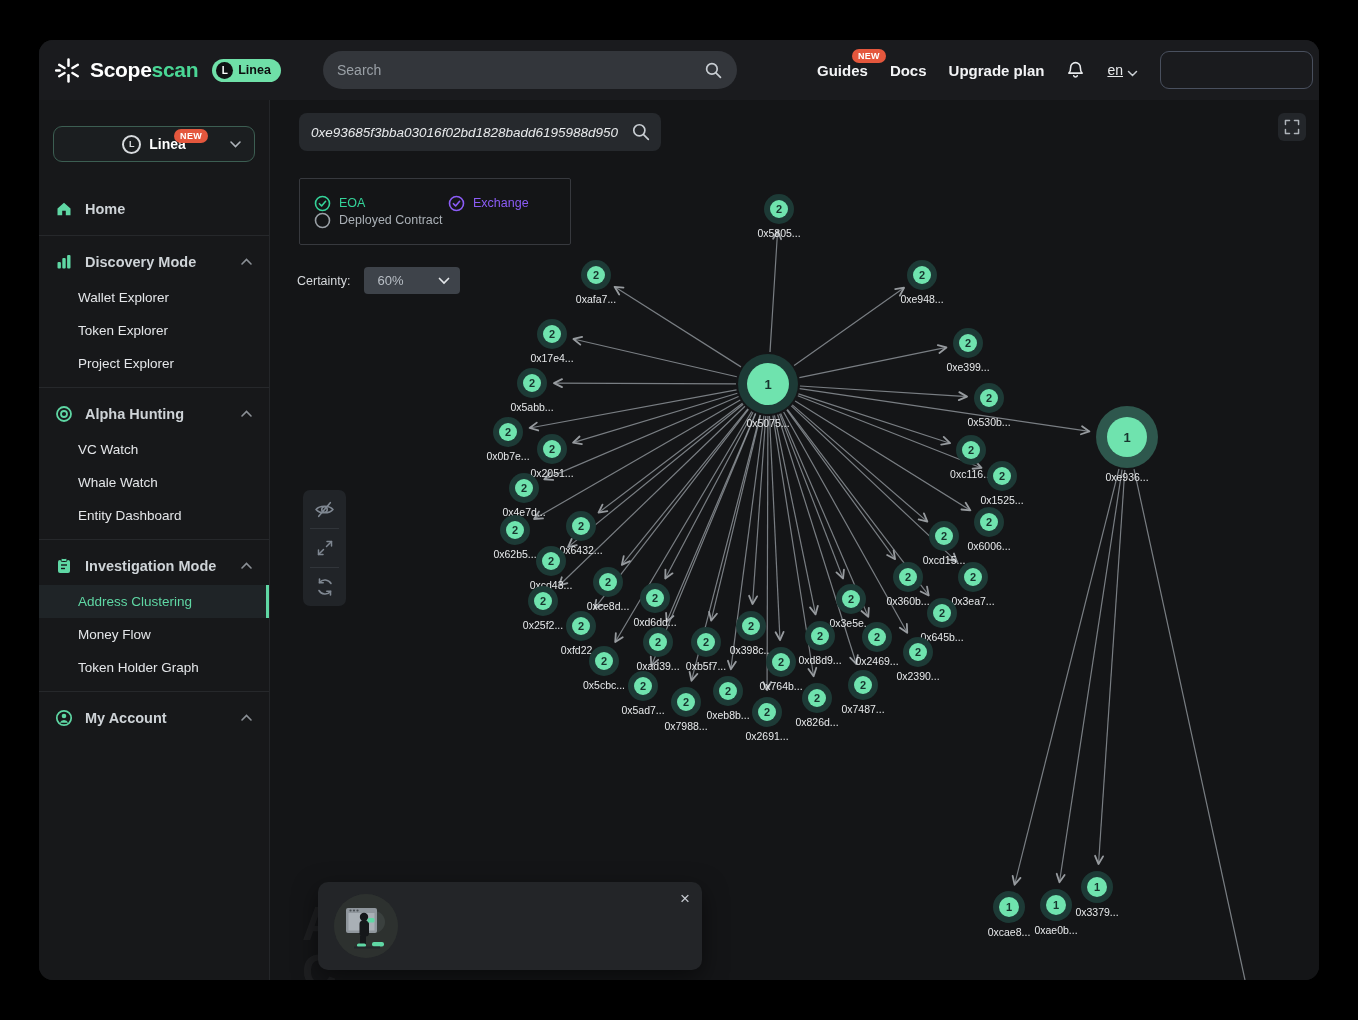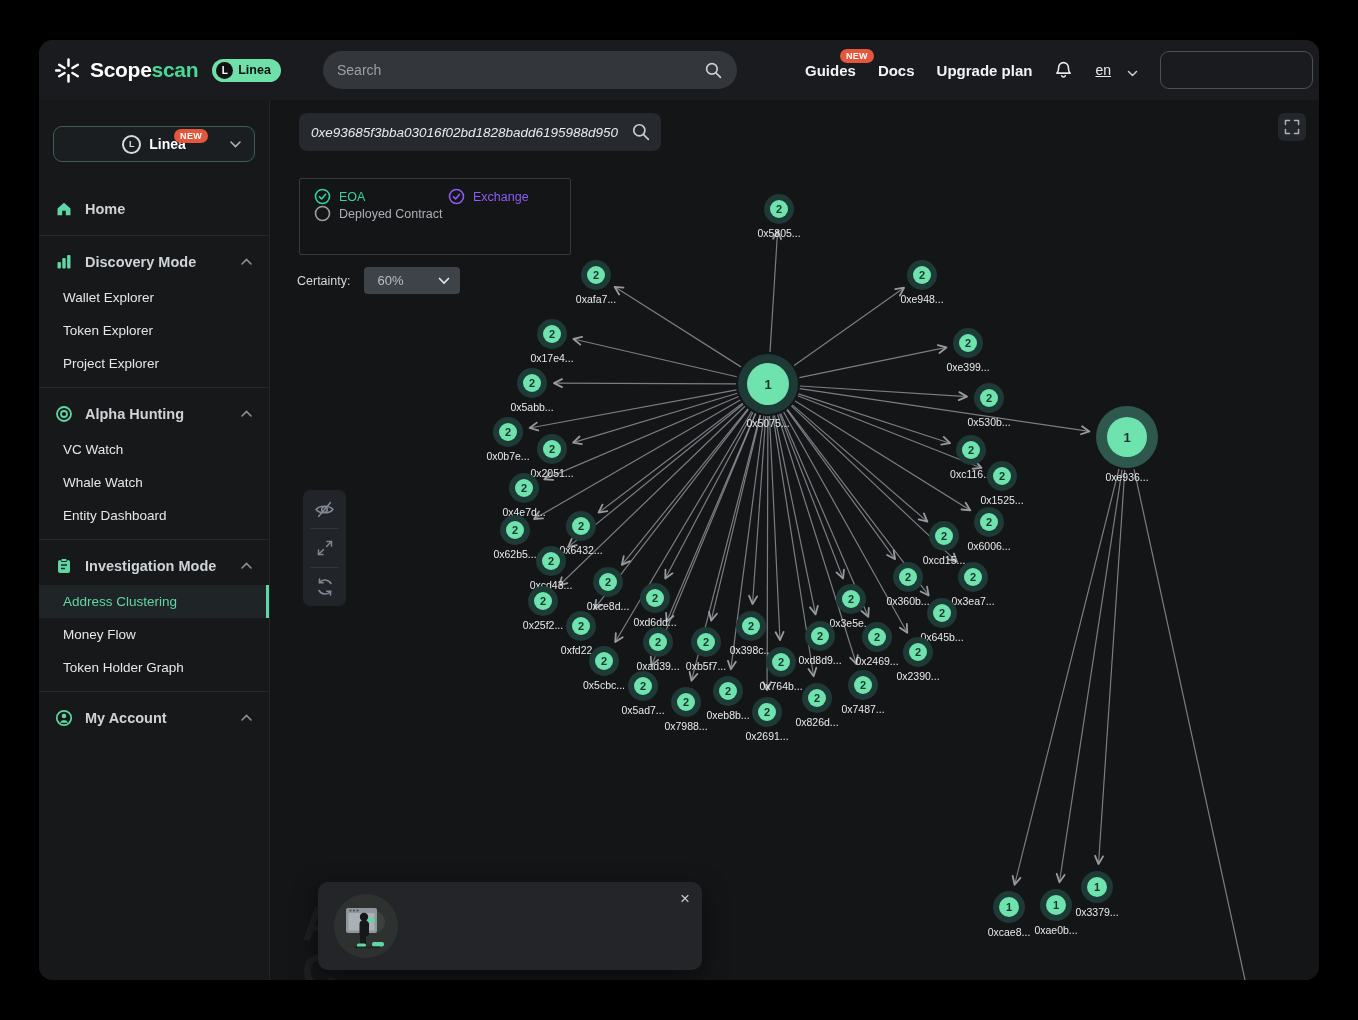--- a/index.html
+++ b/index.html
@@ -14,46 +14,46 @@
   .brand-text .green { color:#4ad695; }
   .chain-badge { display:flex; align-items:center; gap:5px; background:#6fe0a8; border-radius:13px; padding:3px 10px 3px 4px; margin-left:6px; }
   .chain-badge .dot { width:17px; height:17px; border-radius:50%; background:#101113; color:#fff; font-size:10px; font-weight:700; display:flex; align-items:center; justify-content:center; }
   .chain-badge .txt { font-size:12.5px; font-weight:700; color:#0c0d0e; }
   .search-pill { position:absolute; left:284px; top:11px; width:414px; height:38px; background:#33363b; border-radius:19px; display:flex; align-items:center; padding:0 14px; }
   .search-pill input { flex:1; background:transparent; border:none; outline:none; color:#e8eaec; font-size:14px; font-family:inherit; }
   .search-pill input::placeholder { color:#9aa0a6; }
   .header-right { position:absolute; right:6px; top:0; height:60px; display:flex; align-items:center; gap:22px; }
   .hlink { color:#f2f3f5; font-size:15px; font-weight:600; cursor:pointer; position:relative; }
   .new-badge { position:absolute; top:-13px; right:-18px; background:#e4573d; color:#fff; font-size:9px; font-weight:700; padding:2px 6px; border-radius:8px; letter-spacing:.3px; }
-  .lang { display:flex; align-items:flex-end; gap:16px; color:#e8eaec; font-size:14px; cursor:pointer;text-decoration:underline; }
+  .lang { display:flex; align-items:flex-end; gap:4px; color:#e8eaec; font-size:14px; cursor:pointer;text-decoration:underline; }
   .outline-btn { width:153px; height:38px; border:1px solid #49505e; border-radius:9px; background:transparent; cursor:pointer; }
 
   
   .body { flex:1; display:flex; min-height:0; }
 
   
   .sidebar { width:231px; flex:0 0 231px; background:#17181a; border-right:1px solid #242629; padding-top:26px; display:flex; flex-direction:column; }
   .net-btn { position:relative; margin:0 14px 28px 14px; height:36px; border:1px solid #3c5e52; border-radius:9px; background:#1b1e20; display:flex; align-items:center; justify-content:center; gap:8px; cursor:pointer; }
   .net-btn .l-icon { width:19px; height:19px; border-radius:50%; border:2px solid #d7dadd; color:#d7dadd; font-size:9px; font-weight:700; display:flex; align-items:center; justify-content:center; }
   .net-btn .net-name { color:#fff; font-size:14px; font-weight:700; }
   .net-btn .new-badge { top:2px; right:46px; }
   .net-btn .chev { position:absolute; right:12px; }
   .nav-top { display:flex; align-items:center; gap:12px; height:38px; padding:0 16px; color:#ced3d7; font-size:14.5px; font-weight:700; cursor:pointer; }
   .nav-top .chev { margin-left:auto; }
-  .nav-sub { display:flex; align-items:center; height:33px; padding-left:24px; color:#e4e6e9; font-size:13.5px; cursor:pointer; }
+  .nav-sub { display:flex; align-items:center; height:33px; padding-left:39px; color:#e4e6e9; font-size:13.5px; cursor:pointer; }
   .nav-sub.active { background:#1f2427; color:#5fd7a4; box-shadow:inset -3px 0 0 #5fd7a4; }
   .divider { height:1px; background:#26282b; margin:7px 0; }
   .icon-g { color:#5fd7a4; display:flex; }
 
   
   .main { flex:1; position:relative; background:#141517; overflow:hidden; }
   .graph-svg { position:absolute; left:0; top:0; }
   .address-box { position:absolute; left:29px; top:13px; width:362px; height:38px; background:#26292d; border-radius:8px; display:flex; align-items:center; padding:0 10px 0 12px; }
   .address-box input { flex:1; min-width:0; background:transparent; border:none; outline:none; color:#e8eaec; font-size:13.5px; font-family:inherit;font-style:italic; }
-  .legend-box { position:absolute; left:29px; top:78px; width:272px; height:77px; border:1px solid #37393e; border-radius:2px; padding:9px 14px; display:flex; flex-direction:column; justify-content:flex-start; }
+  .legend-box { position:absolute; left:29px; top:78px; width:272px; height:67px; border:1px solid #37393e; border-radius:2px; padding:9px 14px; display:flex; flex-direction:column; justify-content:center; }
   .legend-row { display:flex; align-items:center; }
   .legend-item { display:flex; align-items:center; gap:8px; font-size:12.5px; cursor:pointer; }
   .legend-item.eoa { color:#34d399; width:134px; }
   .legend-item.exchange { color:#8b5cf6; }
   .legend-item.deployed { color:#aab0b6; }
   .certainty { position:absolute; left:27px; top:167px; display:flex; align-items:center; }
   .certainty .lab { color:#d6d9dc; font-size:12.5px; }
   .certainty .dd { margin-left:13px; width:96px; height:27px; background:#3e434a; border-radius:4px; display:flex; align-items:center; justify-content:space-between; padding:0 10px 0 14px; color:#b9bfc6; font-size:13px; cursor:pointer; }
   .graph-tools { position:absolute; left:33px; top:390px; width:43px; background:#212428; border-radius:7px; display:flex; flex-direction:column; overflow:hidden; }
   .gt-btn { height:38px; display:flex; align-items:center; justify-content:center; color:#7f8791; cursor:pointer; }

